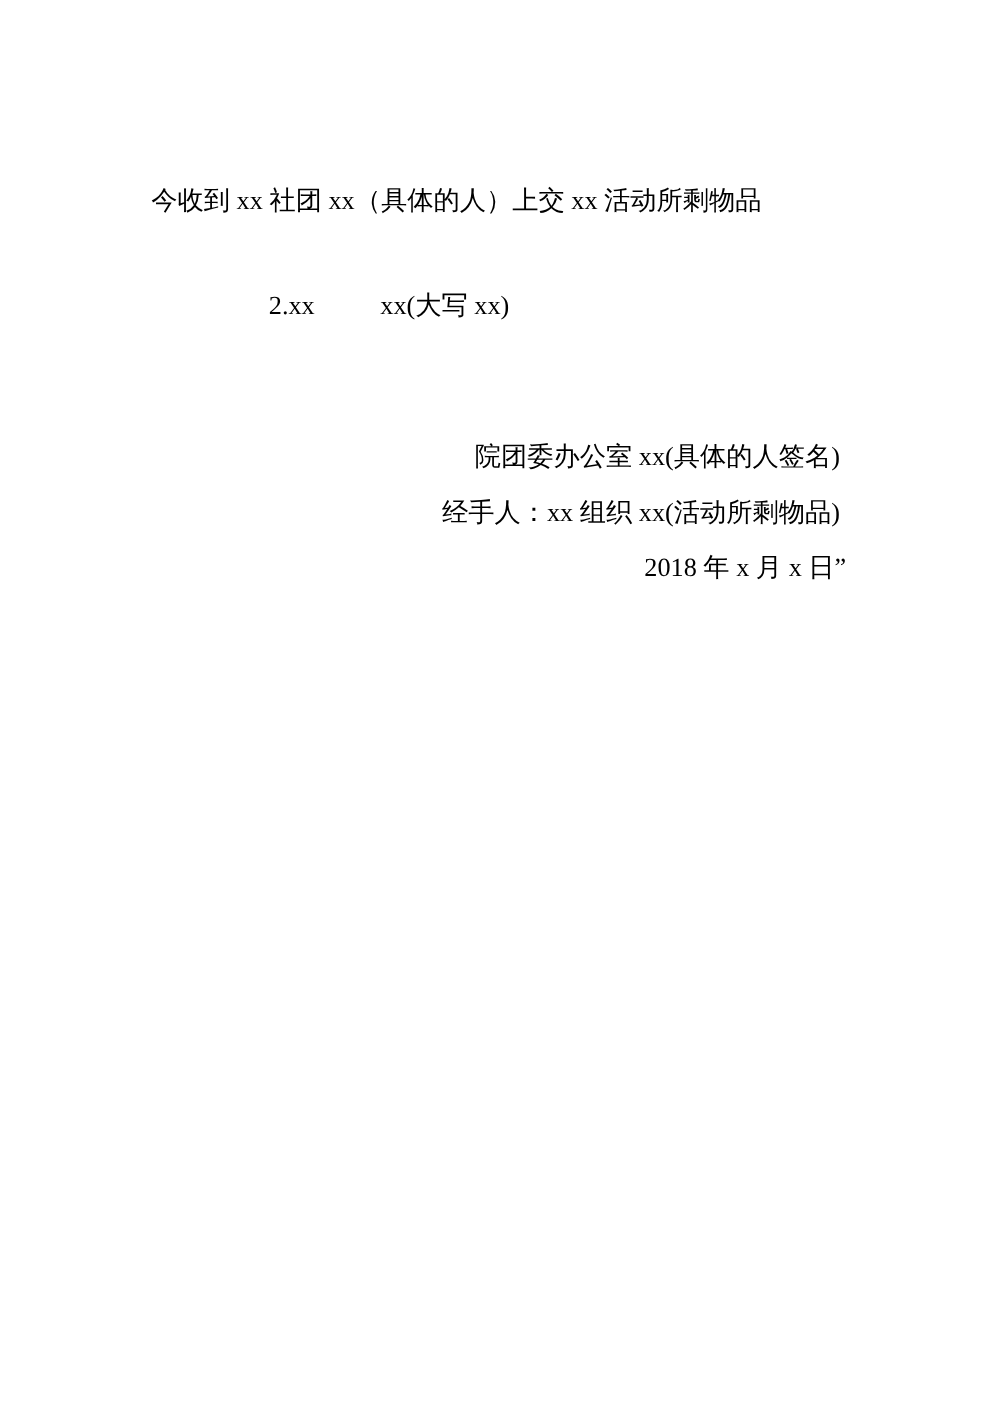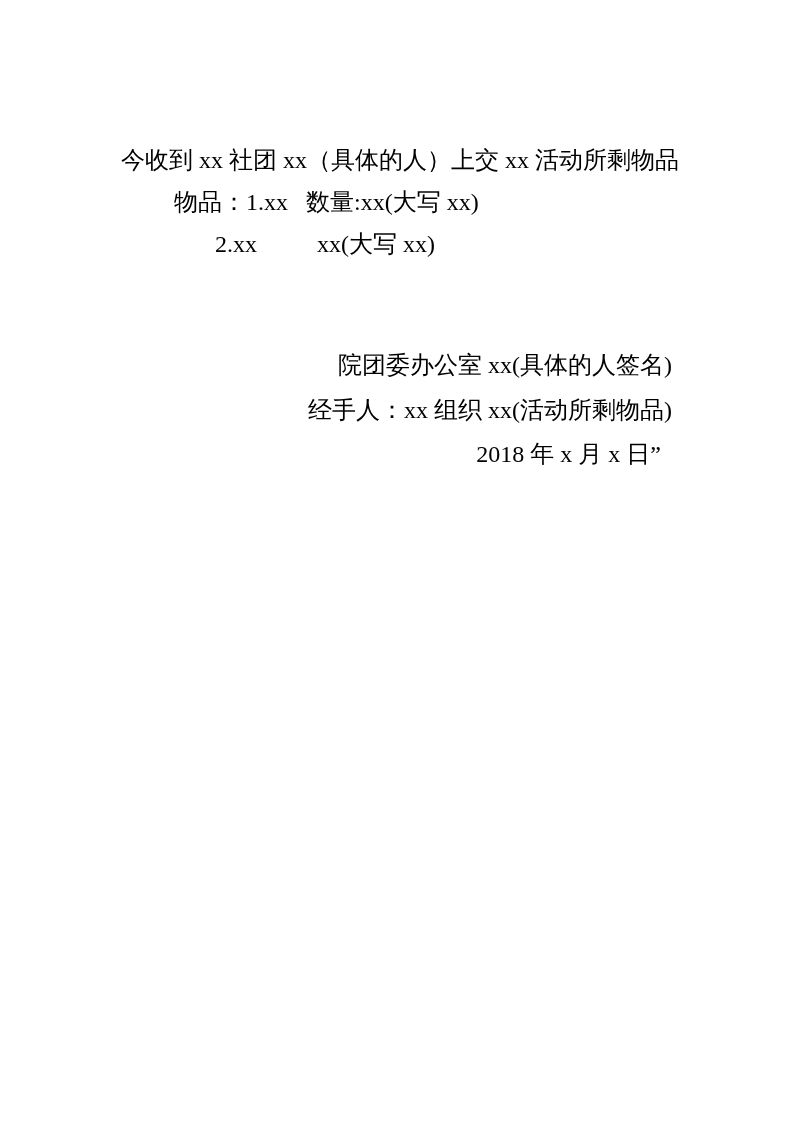--- a/index.html
+++ b/index.html
@@ -7,48 +7,47 @@
     padding: 0;
     background: #ffffff;
   }
   .page {
     position: relative;
     width: 793px;
     height: 1122px;
     background: #ffffff;
     overflow: hidden;
     font-family: "Liberation Serif", "DejaVu Serif", serif;
-    font-size: 24px;
+    font-size: 21px;
     line-height: 26px;
     color: #000000;
   }
   .doc-line {
     position: absolute;
     white-space: pre;
   }
   .align-right {
     text-align: left;
   }
   
   .l-intro   { left: 121px; top: 147px; }
   .l-item1   { left: 174px; top: 189px; }
   .l-item2   { left: 215px; top: 231px; text-align: center; }
   .l-note    { left: 174px; top: 270px; }
   
   .l-office  { right: 121px; top: 352px; }
   .l-handler { right: 121px; top: 397px; }
-  .l-date    { right: 132px; top: 441px; }
+  .l-date    { right: 116px; top: 441px; }
 </style>
 </head>
 <body>
 
 <div class="page">
   <div class="doc-line l-intro">今收到 xx 社团 xx（具体的人）上交 xx 活动所剩物品</div>
 
-  <div class="doc-line l-item1">物品：1.xx   数量:xx(大写 xx)</div>
 
   <div class="doc-line l-item2">2.xx          xx(大写 xx)</div>
 
 
   <div class="doc-line l-office align-right">院团委办公室 xx(具体的人签名)</div>
 
   <div class="doc-line l-handler align-right">经手人：xx 组织 xx(活动所剩物品)</div>
 
   <div class="doc-line l-date align-right">2018 年 x 月 x 日”</div>
 </div>

